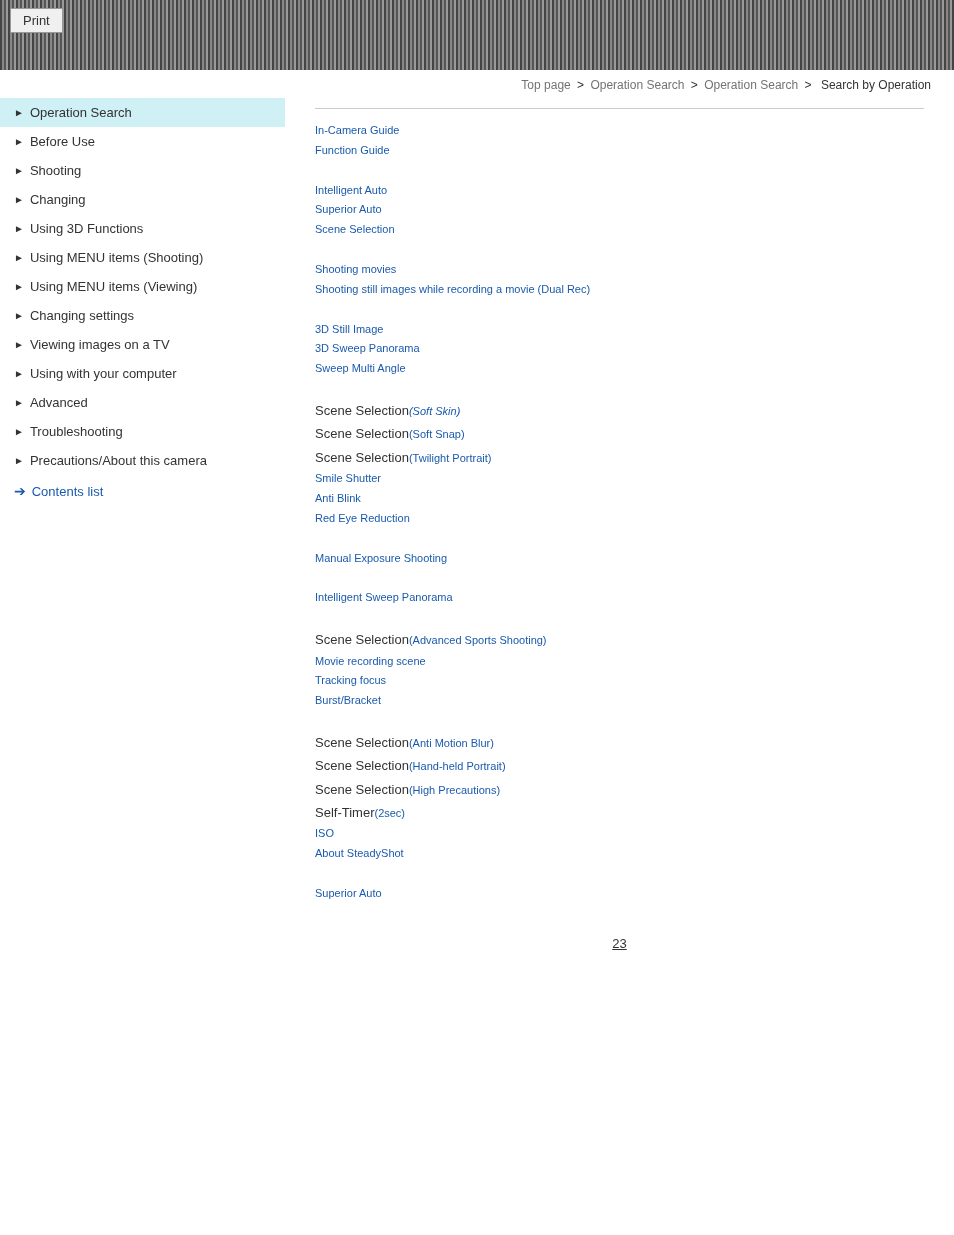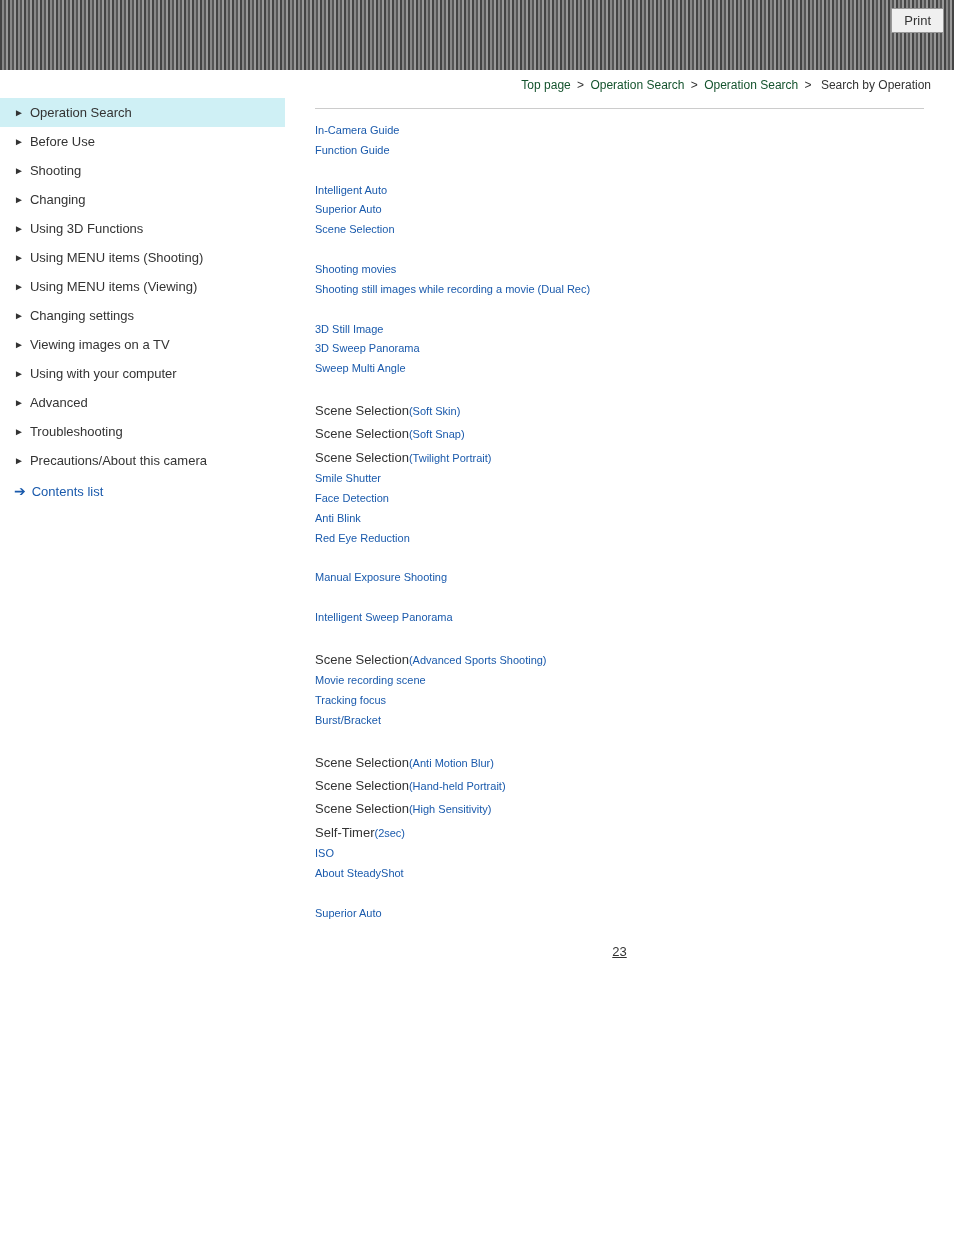--- a/index.html
+++ b/index.html
@@ -19,42 +19,42 @@
       background: repeating-linear-gradient(
         90deg,
         #444 0px, #444 2px,
         #888 2px, #888 4px,
         #555 4px, #555 6px,
         #999 6px, #999 8px
       );
       position: relative;
       display: flex;
       align-items: flex-start;
-      justify-content: flex-end;
+      justify-content: flex-start;
       padding: 8px 10px;
     }
 
     .print-btn {
       background: #f0f0f0;
       border: 1px solid #999;
       padding: 4px 12px;
       font-size: 13px;
       cursor: pointer;
       color: #333;
     }
 
     
     .breadcrumb {
       text-align: right;
       padding: 8px 20px 6px 20px;
       font-size: 12px;
       color: #1a5aac;
     }
     .breadcrumb a {
-      color: #14532d;
+      color: #737373;
       text-decoration: none;
     }
     .breadcrumb span {
       color: #333;
       margin: 0 3px;
     }
 
     
     .divider {
       border: none;
@@ -134,21 +134,21 @@
     }
 
     .plain-text {
       color: #333;
       font-size: 13px;
       line-height: 1.8;
     }
 
     .page-number {
       text-align: center;
-      margin-top: 20px;
+      margin-top: 32px;
       color: #333;
       font-size: 13px;
       text-decoration: underline;
     }
   </style>
 </head>
 <body>
 
 <div class="header-bar">
   <button class="print-btn">Print</button>
@@ -246,25 +246,24 @@
       <a class="link-item" href="#">Shooting still images while recording a movie (Dual Rec)</a>
     </div>
 
     <div class="section">
       <a class="link-item" href="#">3D Still Image</a>
       <a class="link-item" href="#">3D Sweep Panorama</a>
       <a class="link-item" href="#">Sweep Multi Angle</a>
     </div>
 
     <div class="section">
-      <div class="plain-text">Scene Selection<a class="link-item" href="#" style="display:inline;">(Soft Skin)</a></div>
+      <div class="plain-text">Scene Selection<a class="link-item" href="#" style="display:inline;font-style:italic;">(Soft Skin)</a></div>
       <div class="plain-text">Scene Selection<a class="link-item" href="#" style="display:inline;">(Soft Snap)</a></div>
       <div class="plain-text">Scene Selection<a class="link-item" href="#" style="display:inline;">(Twilight Portrait)</a></div>
       <a class="link-item" href="#">Smile Shutter</a>
-      <a class="link-item" href="#">Face Detection</a>
       <a class="link-item" href="#">Anti Blink</a>
       <a class="link-item" href="#">Red Eye Reduction</a>
     </div>
 
     <div class="section">
       <a class="link-item" href="#">Manual Exposure Shooting</a>
     </div>
 
     <div class="section">
       <a class="link-item" href="#">Intelligent Sweep Panorama</a>
@@ -273,21 +272,21 @@
     <div class="section">
       <div class="plain-text">Scene Selection<a class="link-item" href="#" style="display:inline;">(Advanced Sports Shooting)</a></div>
       <a class="link-item" href="#">Movie recording scene</a>
       <a class="link-item" href="#">Tracking focus</a>
       <a class="link-item" href="#">Burst/Bracket</a>
     </div>
 
     <div class="section">
       <div class="plain-text">Scene Selection<a class="link-item" href="#" style="display:inline;">(Anti Motion Blur)</a></div>
       <div class="plain-text">Scene Selection<a class="link-item" href="#" style="display:inline;">(Hand-held Portrait)</a></div>
-      <div class="plain-text">Scene Selection<a class="link-item" href="#" style="display:inline;">(High Sensitivity)</a></div>
+      <div class="plain-text">Scene Selection<a class="link-item" href="#" style="display:inline;">(High Precautions)</a></div>
       <div class="plain-text">Self-Timer<a class="link-item" href="#" style="display:inline;">(2sec)</a></div>
       <a class="link-item" href="#">ISO</a>
       <a class="link-item" href="#">About SteadyShot</a>
     </div>
 
     <div class="section">
       <a class="link-item" href="#">Superior Auto</a>
     </div>
 
     <div class="page-number">23</div>

